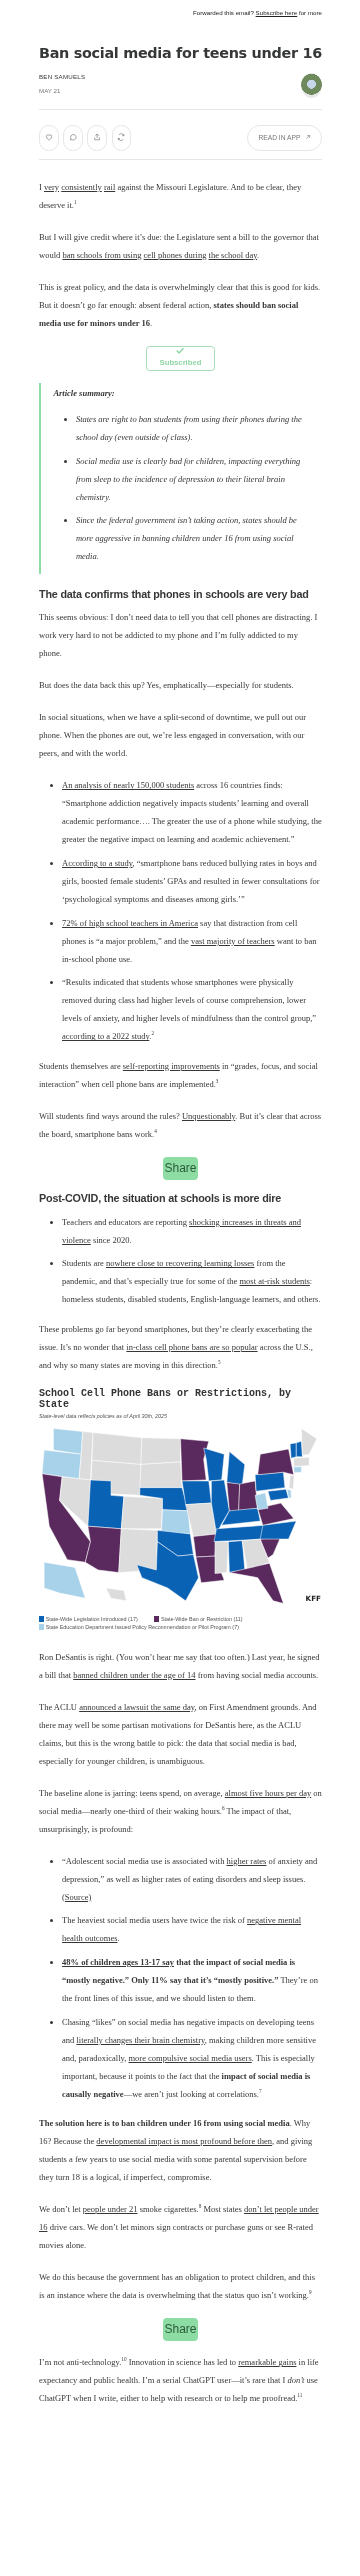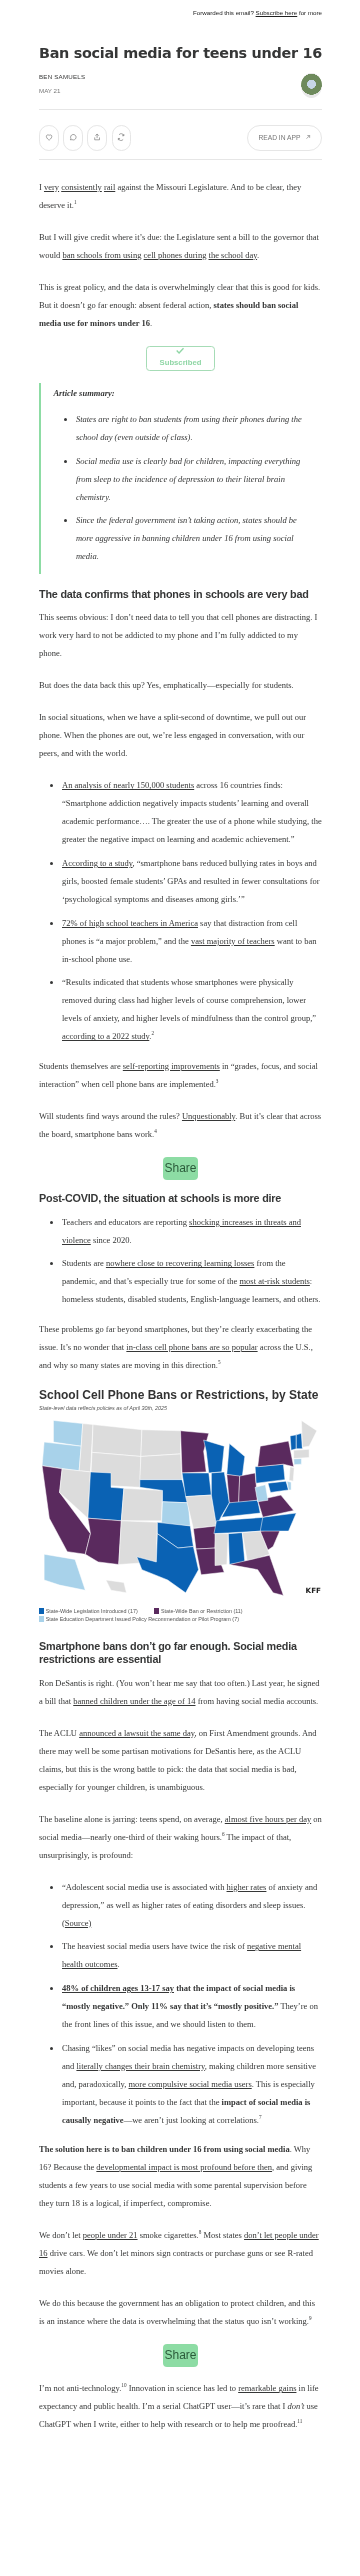--- a/index.html
+++ b/index.html
@@ -27,21 +27,21 @@
   ul.bul { margin: 0 0 11.3px 0; padding-left: 23px; }
   ul.bul li { font-size: 8.5px; line-height: 18px; margin-bottom: 5.7px; }
   .center { text-align: center; margin: 2.1px 0 12.4px 0; }
   .subscribed { display: inline-flex; align-items: center; gap: 4px; height: 25px; padding: 0 12.4px; border: 0.5px solid #a6dcb6; border-radius: 3.6px; font-family: "Liberation Sans", sans-serif; font-weight: bold; font-size: 7.7px; color: #8fd6a5; background: #fff; flex-direction: column; }
   .share { display: inline-flex; align-items: center; justify-content: center; width: 35px; height: 23px; background: #8ddca4; border-radius: 4.1px; font-family: "Liberation Sans", sans-serif; font-size: 12px; color: #2b5b3a; }
   blockquote.summary { border-left: 2.1px solid #8ddca4; margin: 0 0 13.4px 0; padding: 2.1px 0 2.1px 12.4px; font-style: italic; }
   blockquote.summary .stitle { font-weight: bold; font-size: 8.5px; line-height: 17.5px; margin-bottom: 7.2px; }
   blockquote.summary ul { margin: 7px; padding-left: 15.5px; }
   blockquote.summary li { font-size: 8.5px; line-height: 18px; margin-bottom: 5.7px; }
   .map { margin: 11.3px 0 17.5px 0; }
-  .map-title { font-family: Liberation Sans, sans-serif; font-weight: bold; font-size: 12px; color: #333; }
+  .map-title { font-family: Liberation Mono, monospace; font-weight: bold; font-size: 10px; color: #333; }
   .map-sub { font-family: "Liberation Sans", sans-serif; font-style: italic; font-size: 5.4px; color: #555; margin-top: 3.1px; }
   .map svg { display: block; margin-top: 4.1px; }
   .legend { font-family: "Liberation Sans", sans-serif; font-size: 5.4px; color: #555; }
   .legend .row { display: flex; gap: 16.5px; margin-top: 2.1px; }
   .legend .item { display: flex; align-items: center; gap: 1.5px; }
   .legend .sw { width: 5.2px; height: 5.2px; display: inline-block; }
 </style>
 </head>
 <body>
 
@@ -216,21 +216,20 @@
         </div>
         <div class="row">
           <div class="item">
               <span class="sw" id="sw2" style="background: rgb(168, 210, 234);"></span>
               <span>State Education Department Issued Policy Recommendation or Pilot Program (7)</span>
             </div>
         </div>
       </div>
     </div>
 
-    <h2>Smartphone bans don’t go far enough. Social media restrictions are essential</h2>
     <p><span>Ron DeSantis is right. (You won’t hear me say that too often.) Last year, he signed a bill that </span><a href="#">banned children under the age of 14</a><span> from having social media accounts.</span></p>
     <p><span>The ACLU </span><a href="#">announced a lawsuit the same day</a><span>, on First Amendment grounds. And there may well be some partisan motivations for DeSantis here, as the ACLU claims, but this is the wrong battle to pick: the data that social media is bad, especially for younger children, is unambiguous.</span></p>
     <p><span>The baseline alone is jarring: teens spend, on average, </span><a href="#">almost five hours per day</a><span> on social media—nearly one-third of their waking hours.</span><sup>6</sup><span> The impact of that, unsurprisingly, is profound:</span></p>
 
     <ul class="bul">
       <li><span>“Adolescent social media use is associated with </span><a href="#">higher rates</a><span> of anxiety and depression,” as well as higher rates of eating disorders and sleep issues. </span><a href="#">(Source)</a></li>
       <li><span>The heaviest social media users have twice the risk of </span><a href="#">negative mental health outcomes</a><span>.</span></li>
       <li><b><a href="#">48% of children ages 13-17 say</a><span> that the impact of social media is “mostly negative.” Only 11% say that it’s “mostly positive.”</span></b><span> They’re on the front lines of this issue, and we should listen to them.</span></li>
       <li><span>Chasing “likes” on social media has negative impacts on developing teens and </span><a href="#">literally changes their brain chemistry</a><span>, making children more sensitive and, paradoxically, </span><a href="#">more compulsive social media users</a><span>. This is especially important, because it points to the fact that the </span><b>impact of social media is causally negative</b><span>—we aren’t just looking at correlations.</span><sup>7</sup></li>
     </ul>

